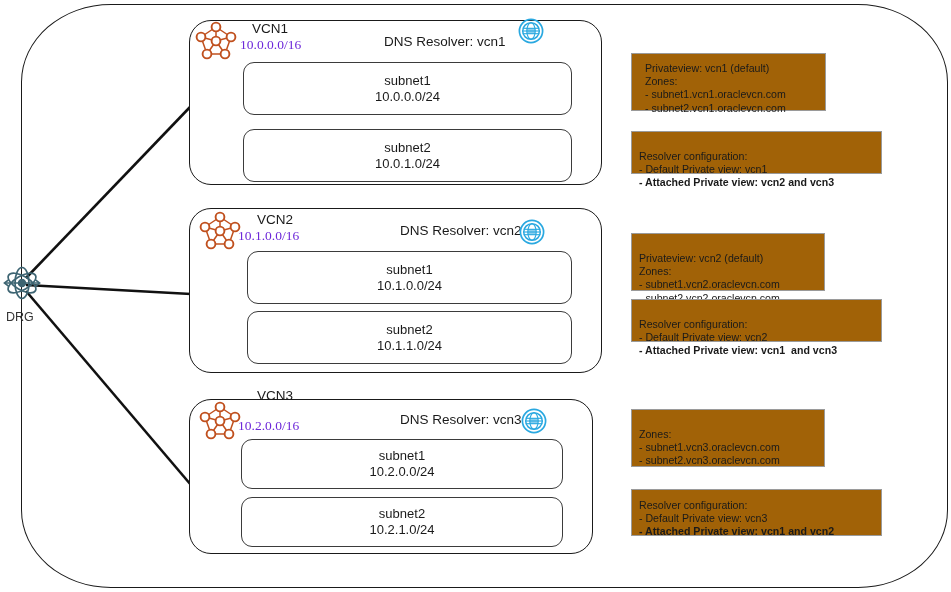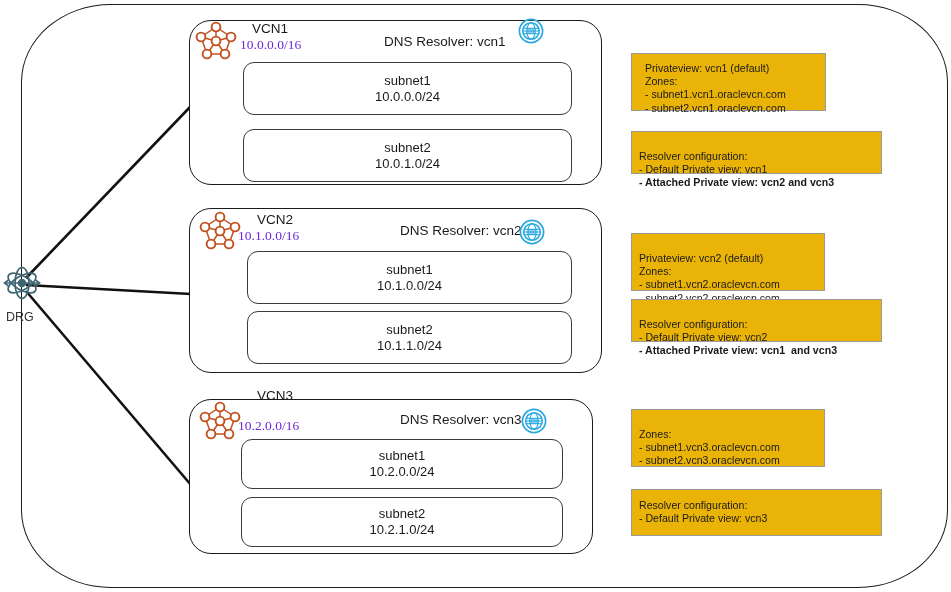--- a/index.html
+++ b/index.html
@@ -113,21 +113,21 @@
     font-size: 12.5px;
     color: #333333;
     line-height: 14px;
     white-space: nowrap;
   }
 
   
   .note {
     position: absolute;
     border: 1px solid #9a9a9a;
-    background: #eab308;
+    background: #a16207;
     box-sizing: border-box;
     padding: 18px 7px 5px 7px;
   }
   .note-line {
     font-size: 10.6px;
     color: #1a1a1a;
     line-height: 13.2px;
     white-space: pre;
     display: block;
   }
@@ -341,15 +341,16 @@
   </div>
 
   <div class="note" style="left:631px; top:409px; width:194px; height:58px;">
     <span class="note-line">Zones:</span>
     <span class="note-line">- subnet1.vcn3.oraclevcn.com</span>
     <span class="note-line">- subnet2.vcn3.oraclevcn.com</span>
   </div>
   <div class="note" style="left:631px; top:489px; width:251px; height:47px; padding-top:9px;">
     <span class="note-line">Resolver configuration:</span>
     <span class="note-line">- Default Private view: vcn3</span>
+    <span class="note-line bold">- Attached Private view: vcn1 and vcn2</span>
   </div>
 
 </div>
 
 </body></html>

